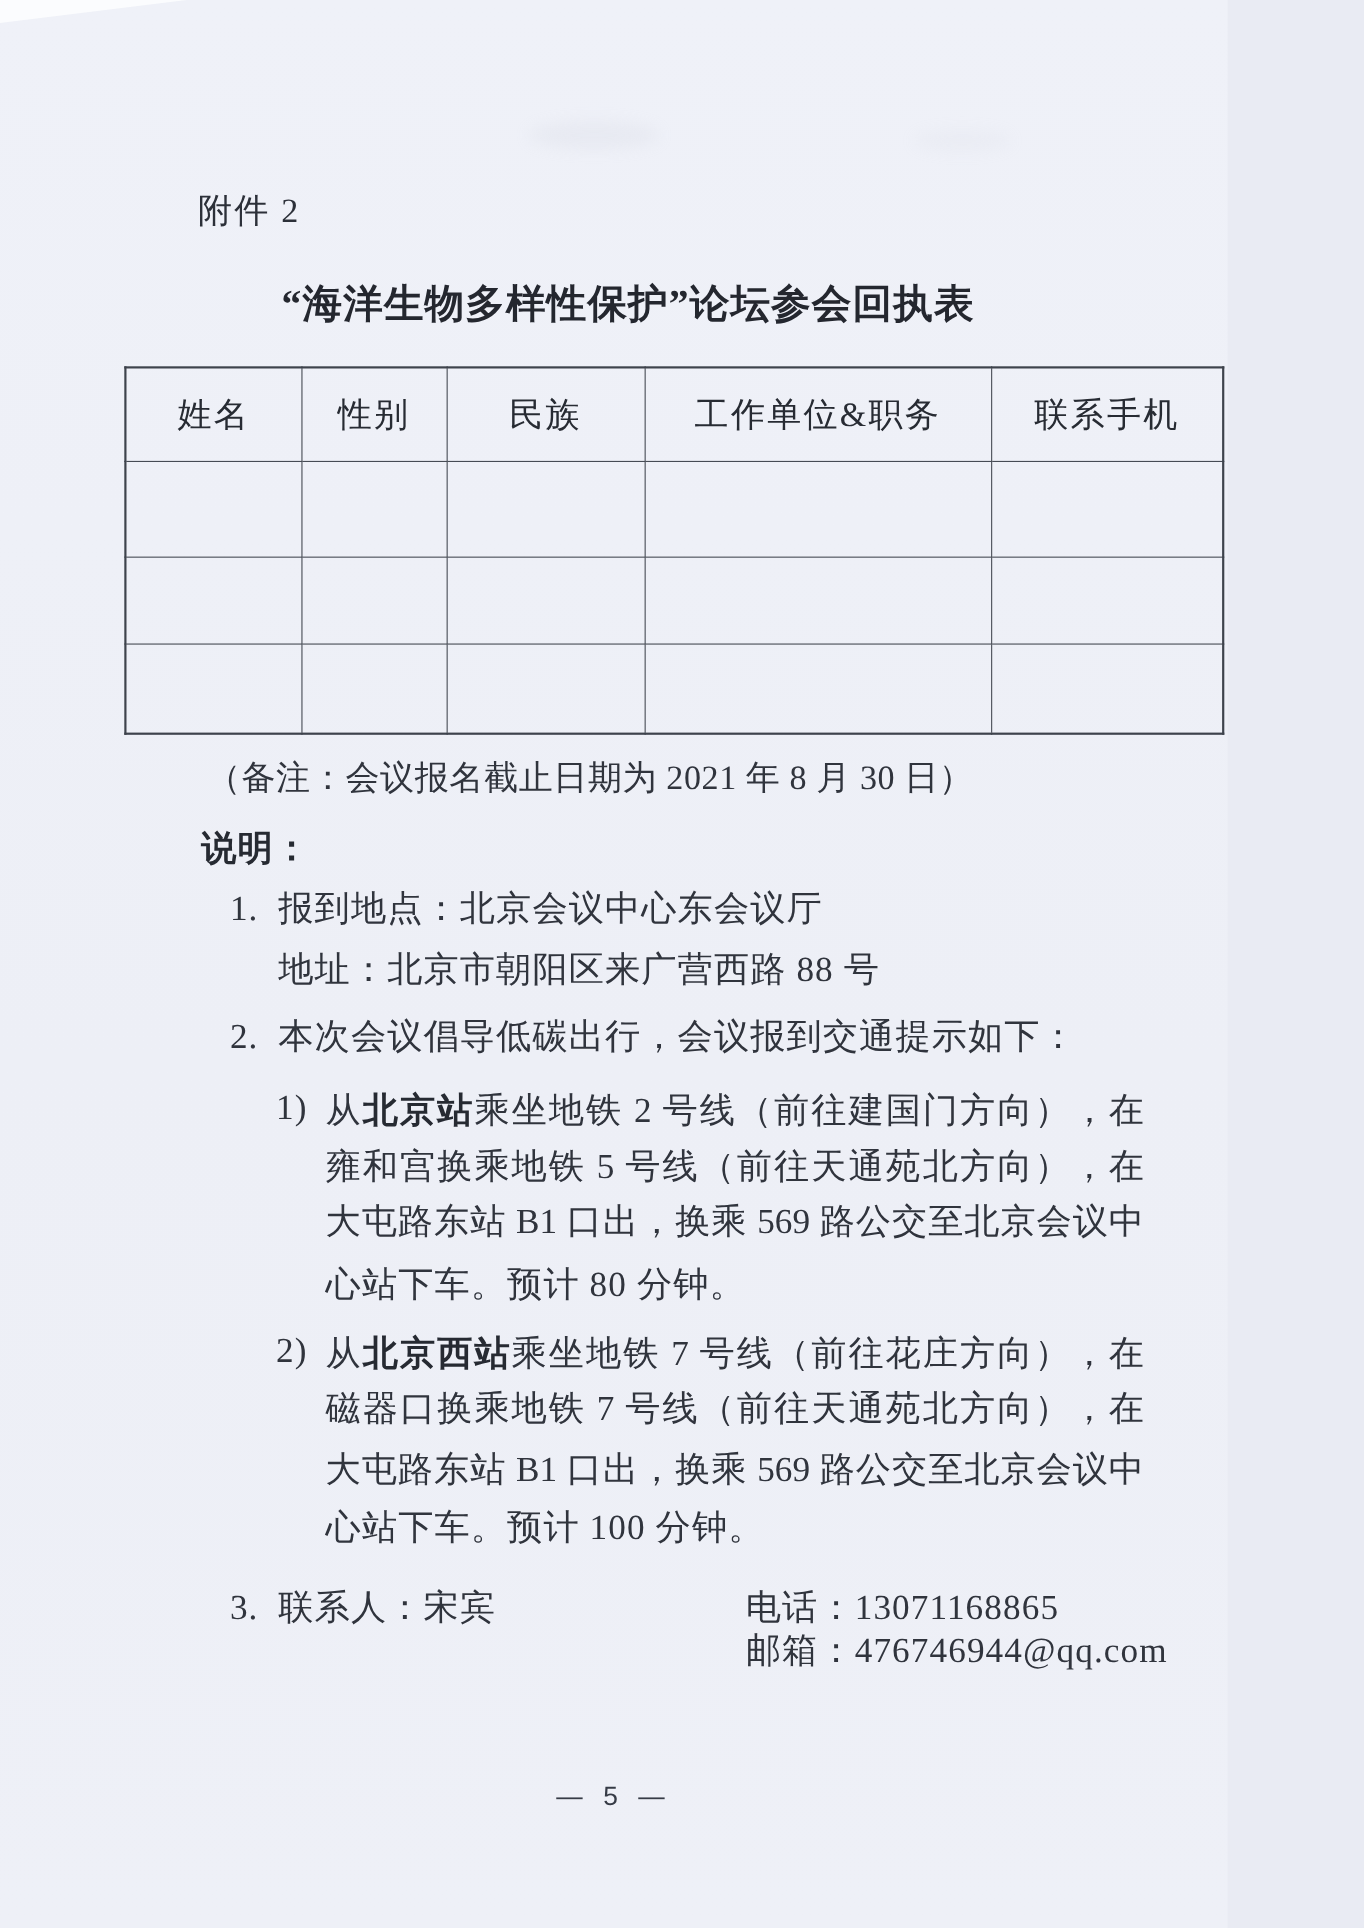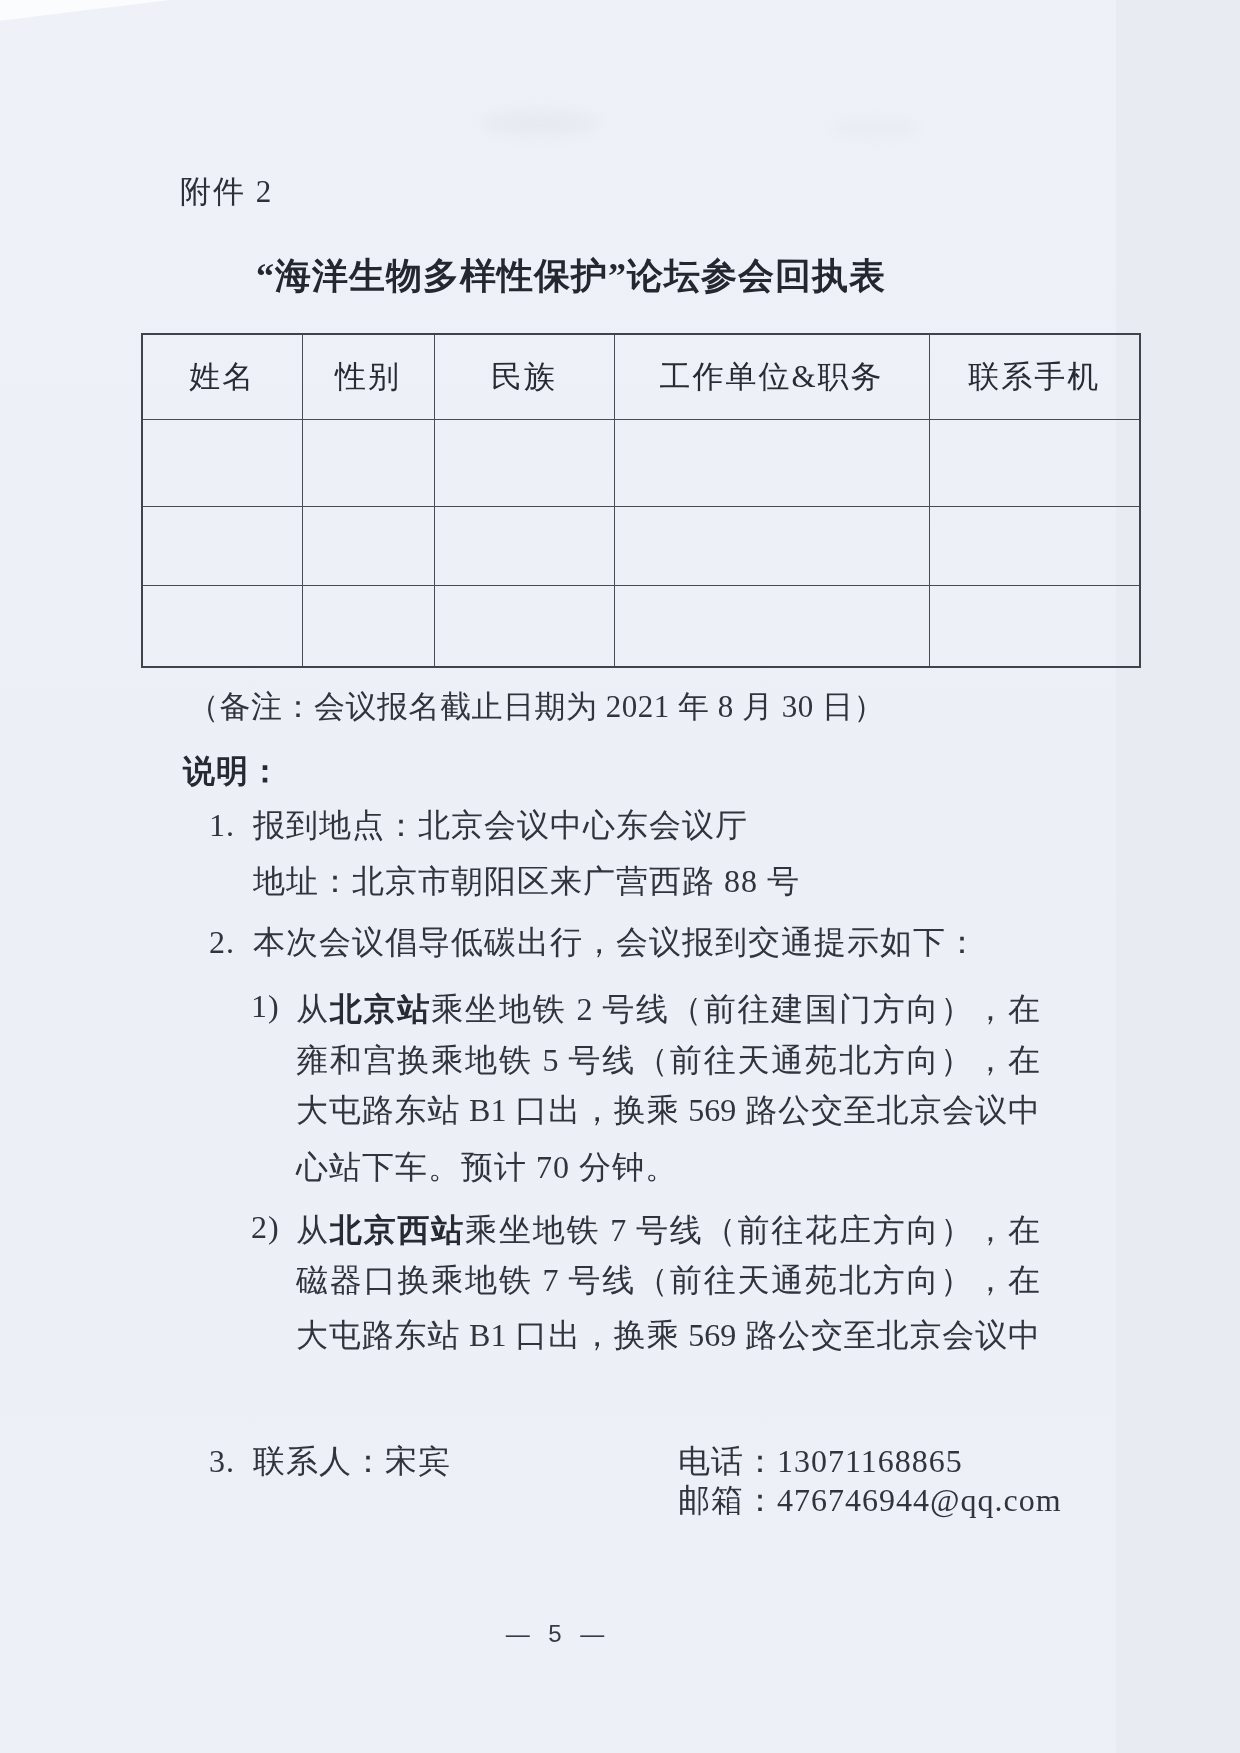--- a/index.html
+++ b/index.html
@@ -31,21 +31,20 @@
   }
   .doc-title{
     position:absolute;left:256px;top:252px;margin:0;
     font-size:36px;font-weight:bold;letter-spacing:1px;color:#24272f;
     white-space:nowrap;
   }
   table.grid{
     position:absolute;left:113px;top:333px;
     width:998px;border-collapse:collapse;table-layout:fixed;
     border:2.5px solid #3e434c;
-    margin-left:28px;
   }
   table.grid td{
     border:1.5px solid #464b54;
     font-size:31px;letter-spacing:2px;color:#272b33;
     text-align:center;vertical-align:middle;
     padding:0;overflow:hidden;
   }
   tr.hrow{height:85px;}
   tr.r1{height:87px;}
   tr.r2{height:79px;}
@@ -137,28 +136,29 @@
   <div class="lineblock" style="left:209px;top:921px;">
     <span class="marker m44">2.</span><span>本次会议倡导低碳出行，会议报到交通提示如下：</span>
   </div>
 
   <div class="lineblock" style="left:251px;top:988px;">1)</div>
   <div class="jline" style="top:988px;">
     <span>从</span><span class="bold">北京站</span><span>乘坐地铁 2 号线（前往建国门方向），在</span>
   </div>
   <div class="jline" style="top:1039px;">雍和宫换乘地铁 5 号线（前往天通苑北方向），在</div>
   <div class="jline" style="top:1089px;">大屯路东站 B1 口出，换乘 569 路公交至北京会议中</div>
-  <div class="jline-last" style="top:1146px;">心站下车。预计 70 分钟。</div>
+  <div class="jline-last" style="top:1146px;">心站下车。预计 80 分钟。</div>
 
   <div class="lineblock" style="left:251px;top:1209px;">2)</div>
   <div class="jline" style="top:1209px;">
     <span>从</span><span class="bold">北京西站</span><span>乘坐地铁 7 号线（前往花庄方向），在</span>
   </div>
   <div class="jline" style="top:1259px;">磁器口换乘地铁 7 号线（前往天通苑北方向），在</div>
   <div class="jline" style="top:1314px;">大屯路东站 B1 口出，换乘 569 路公交至北京会议中</div>
+  <div class="jline-last" style="top:1367px;">心站下车。预计 100 分钟。</div>
 
   <div class="lineblock" style="left:209px;top:1440px;">
     <span class="marker m44">3.</span><span>联系人：宋宾</span>
   </div>
   <div class="lineblock" style="left:678px;top:1440px;">电话：13071168865</div>
   <div class="lineblock" style="left:678px;top:1479px;">邮箱：476746944@qq.com</div>
 
   <div class="page-num">— 5 —</div>
 
 </div>

